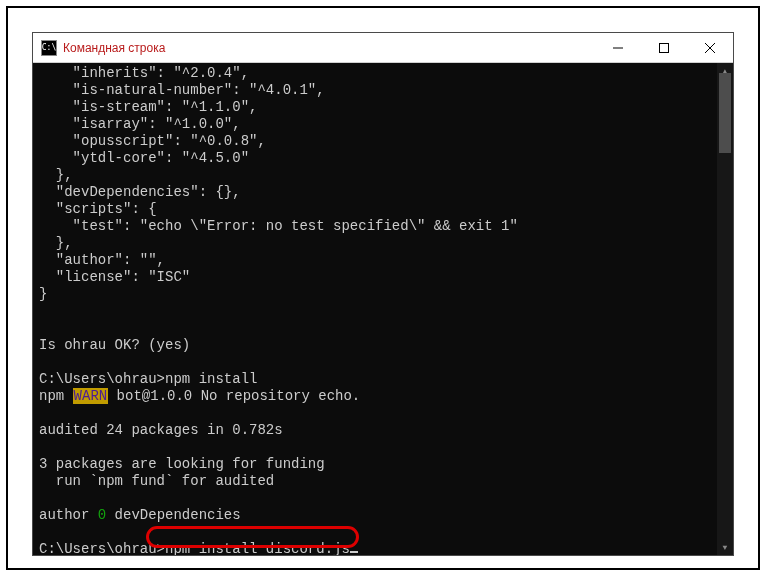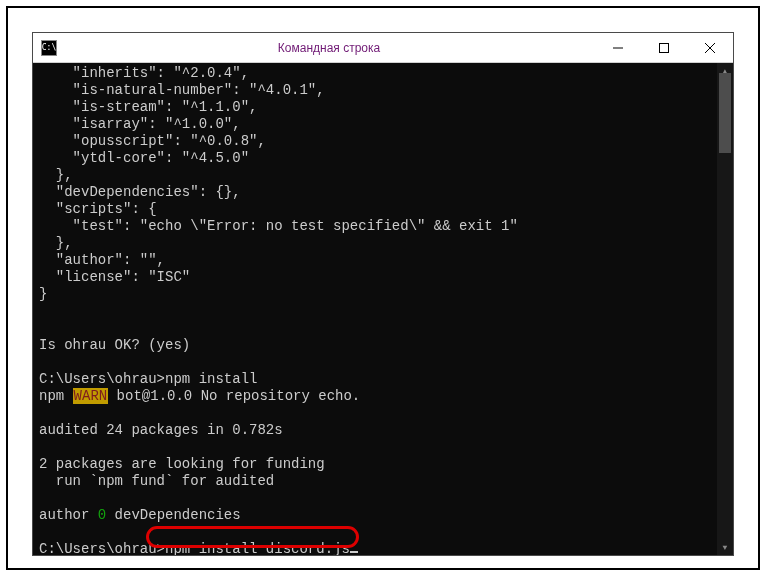--- a/index.html
+++ b/index.html
@@ -45,22 +45,21 @@
     justify-content: center;
     color: #fff;
     font-size: 8px;
     font-family: Consolas, monospace;
     border: 1px solid #888;
   }
   .titlebar-title {
     flex: 1;
     font-family: 'Segoe UI', Tahoma, sans-serif;
     font-size: 12px;
-    color: #701a75;
-    text-align: center;
+    color: #b91c1c;
   }
   .titlebar-buttons {
     display: flex;
     height: 100%;
   }
   .titlebar-btn {
     width: 46px;
     height: 100%;
     display: flex;
     align-items: center;
@@ -106,21 +105,21 @@
     display: flex;
     align-items: center;
     justify-content: center;
     color: #888;
     font-size: 8px;
   }
   .scrollbar-arrow.up { top: 0; }
   .scrollbar-arrow.down { bottom: 0; }
   .warn-badge {
     background: #c19c00;
-    color: #7f1d1d;
+    color: #4c1d95;
     padding: 0 1px;
   }
   .green { color: #13a10e; }
   .highlight-oval {
     position: absolute;
     border: 3px solid #d00;
     border-radius: 14px;
     pointer-events: none;
   }
   .cursor {
@@ -175,21 +174,21 @@
 <span>}</span>
 
 
 <span>Is ohrau OK? (yes)</span>
 
 <span>C:\Users\ohrau&gt;npm install</span>
 <span>npm </span><span class="warn-badge">WARN</span><span> bot@1.0.0 No repository echo.</span>
 
 <span>audited 24 packages in 0.782s</span>
 
-<span>2 packages are looking for funding</span>
+<span>3 packages are looking for funding</span>
 <span>  run `npm fund` for audited</span>
 
 <span>author </span><span class="green">0</span><span> devDependencies</span>
 
 <span>C:\Users\ohrau&gt;</span><span>npm install discord.js</span><span class="cursor"></span></div>
 
     <div class="scrollbar">
       <div class="scrollbar-arrow up">▲</div>
       <div class="scrollbar-thumb"></div>
       <div class="scrollbar-arrow down">▼</div>

